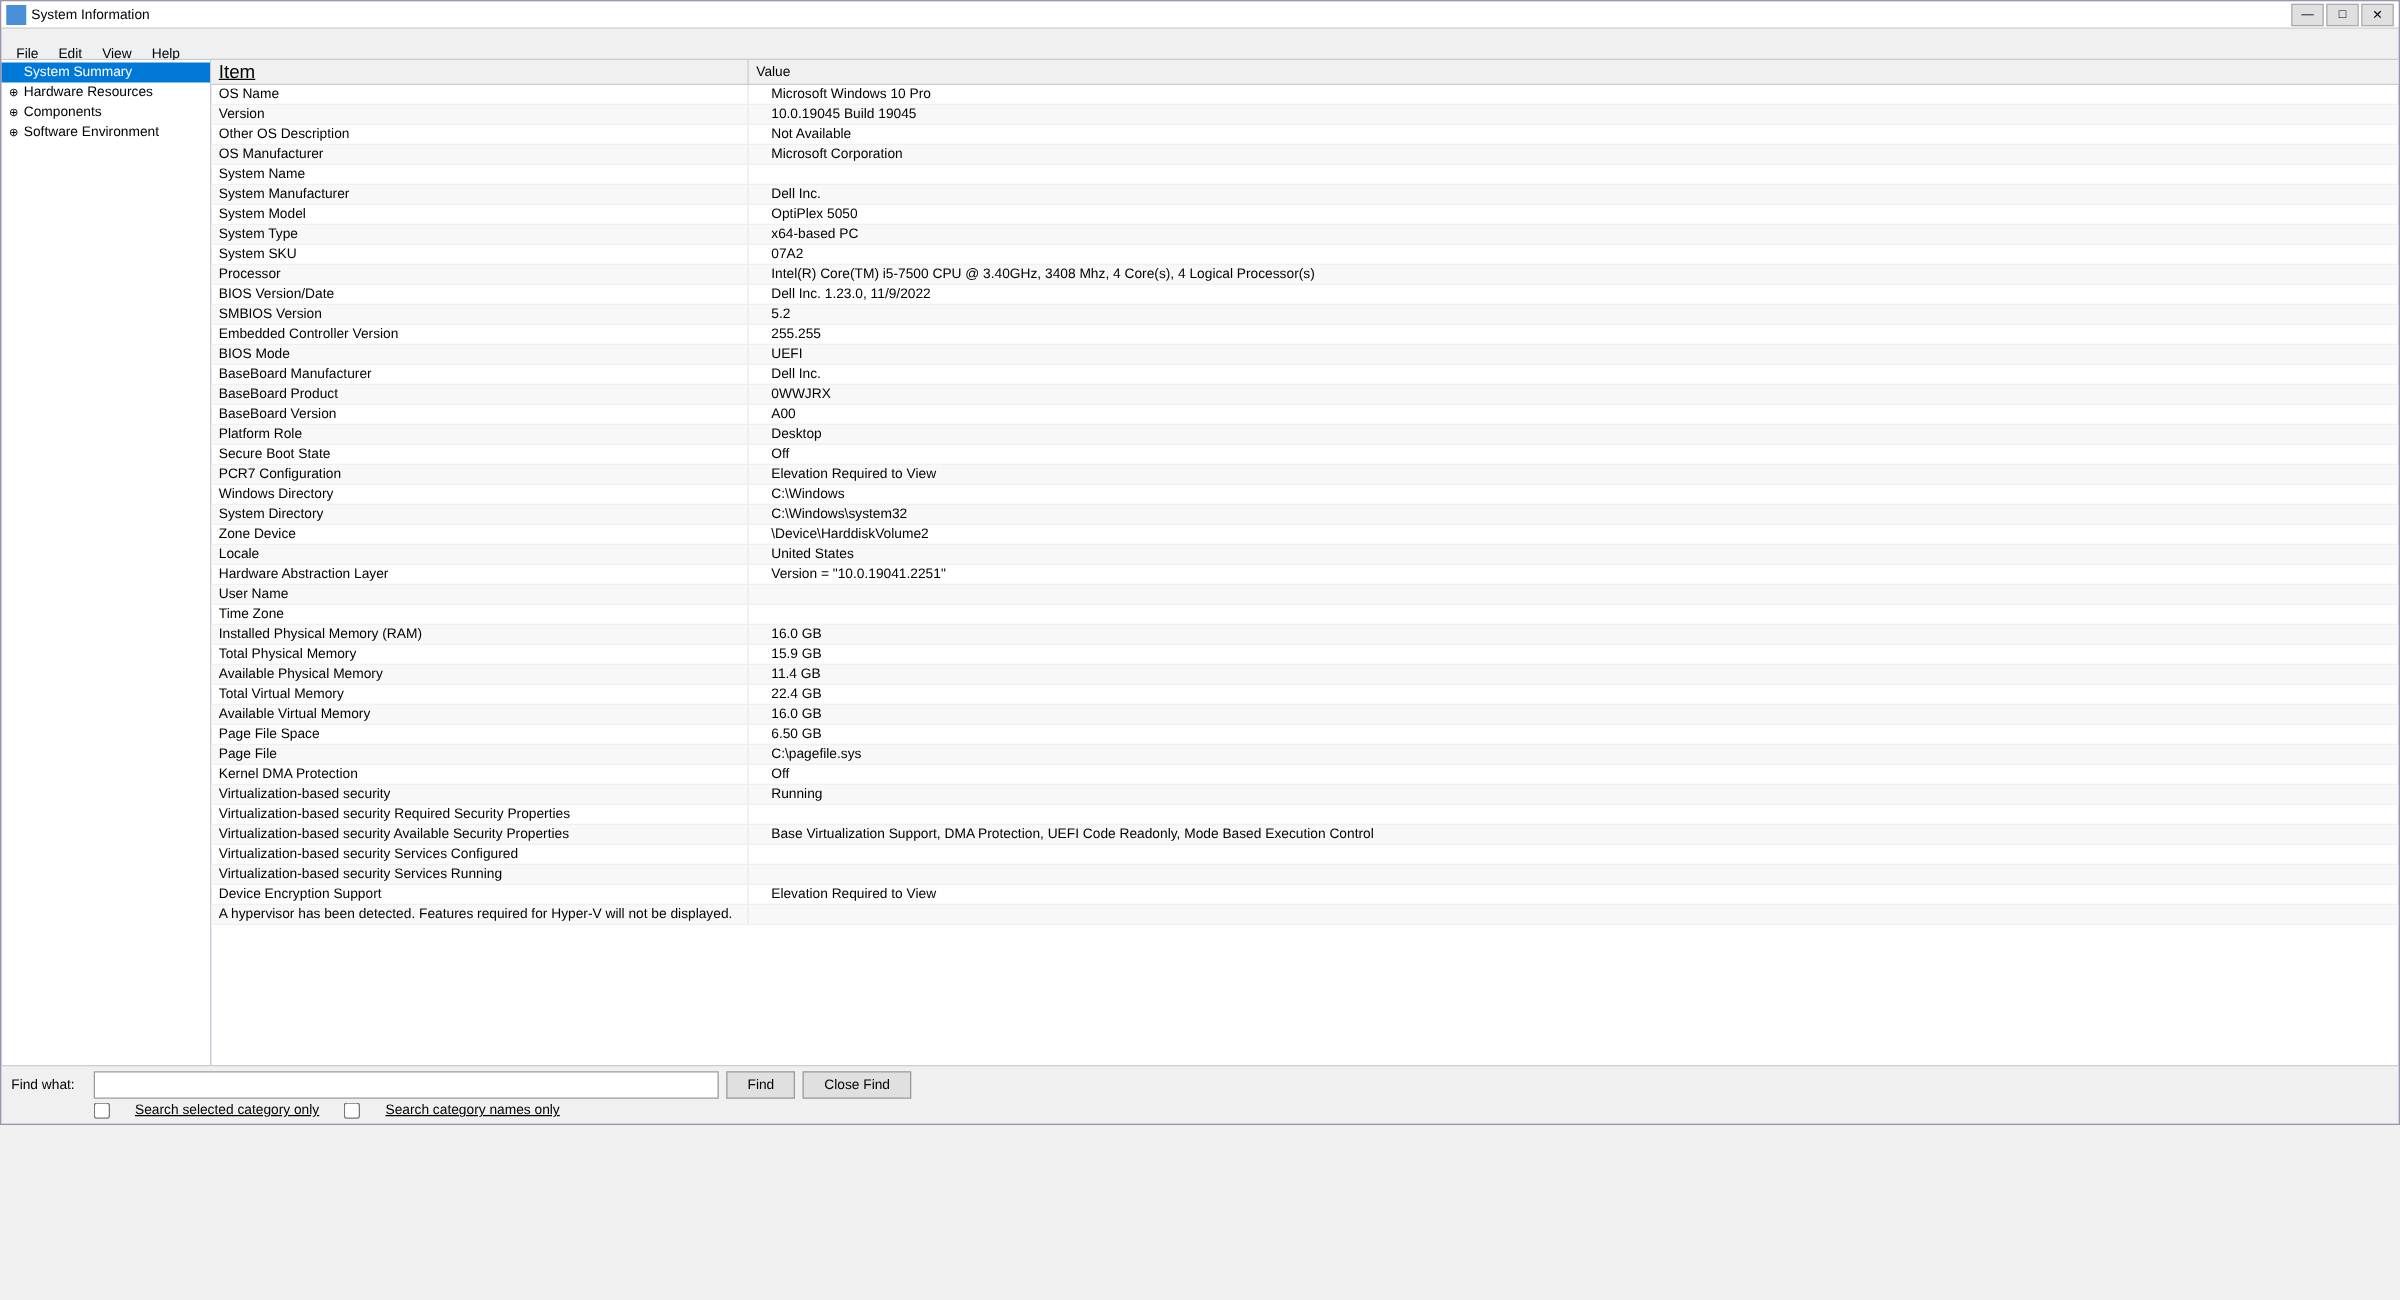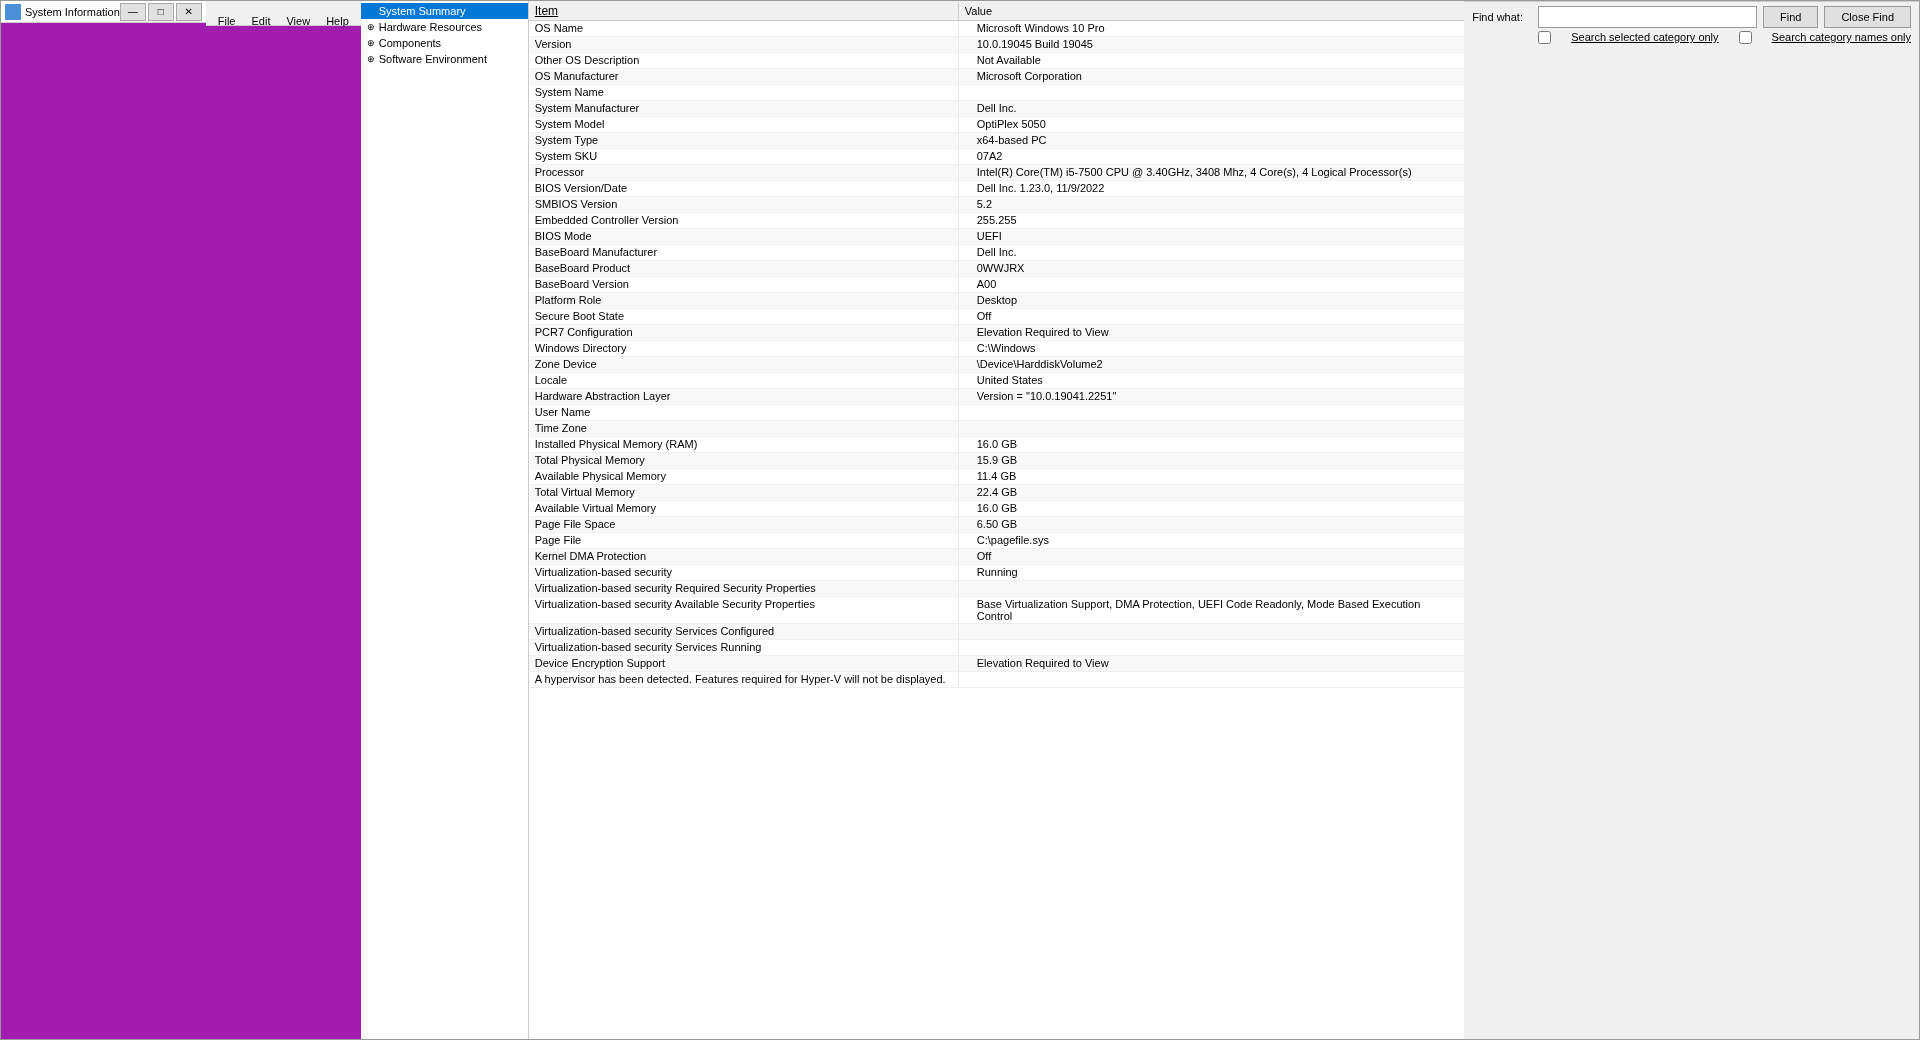--- a/index.html
+++ b/index.html
@@ -8,25 +8,25 @@
       font-size: 11px;
       background: #f0f0f0;
       width: 1920px;
       height: 1040px;
       overflow: hidden;
     }
 
     
     .window {
       width: 1920px;
-      height: 1040px;
+      height: 900px;
       border: 1px solid #999;
-      background: #a21caf;
-      display: flex;
-      flex-direction: row;
+      background: #8b5cf6;
+      display: flex;
+      flex-direction: column;
     }
 
     .title-bar {
       background: #ffffff;
       height: 22px;
       display: flex;
       align-items: center;
       padding: 0 4px;
       border-bottom: 1px solid #ccc;
       flex-shrink: 0;
@@ -136,21 +136,21 @@
       background: #f0f0f0;
       border-bottom: 1px solid #ccc;
       flex-shrink: 0;
       height: 20px;
       align-items: center;
     }
 
     .col-item {
       width: 430px;
       padding: 2px 6px;
-      font-size: 12px;
+      font-size: 15px;
       border-right: 1px solid #ccc;
       font-weight: normal;
       text-decoration: underline;
     }
 
     .col-value {
       flex: 1;
       padding: 2px 6px;
       font-size: 11px;
     }
@@ -375,20 +375,24 @@
             <div class="cell-item">Secure Boot State</div>
             <div class="cell-value">Off</div>
           </div>
           <div class="table-row">
             <div class="cell-item">PCR7 Configuration</div>
             <div class="cell-value">Elevation Required to View</div>
           </div>
           <div class="table-row">
             <div class="cell-item">Windows Directory</div>
             <div class="cell-value">C:\Windows</div>
+          </div>
+          <div class="table-row">
+            <div class="cell-item">System Directory</div>
+            <div class="cell-value">C:\Windows\system32</div>
           </div>
           <div class="table-row">
             <div class="cell-item">Zone Device</div>
             <div class="cell-value">\Device\HarddiskVolume2</div>
           </div>
           <div class="table-row">
             <div class="cell-item">Locale</div>
             <div class="cell-value">United States</div>
           </div>
           <div class="table-row">

